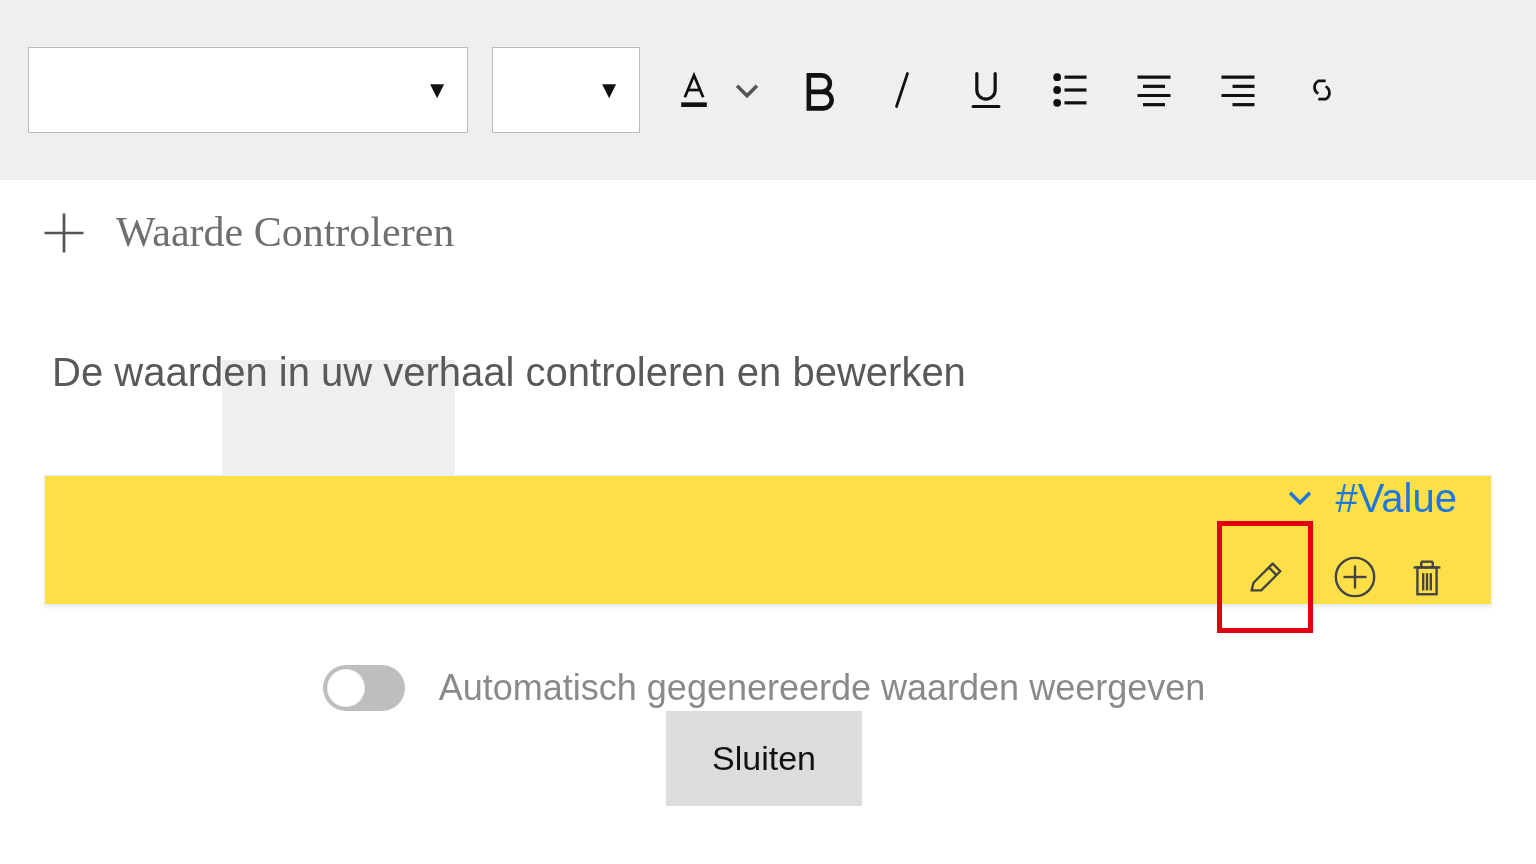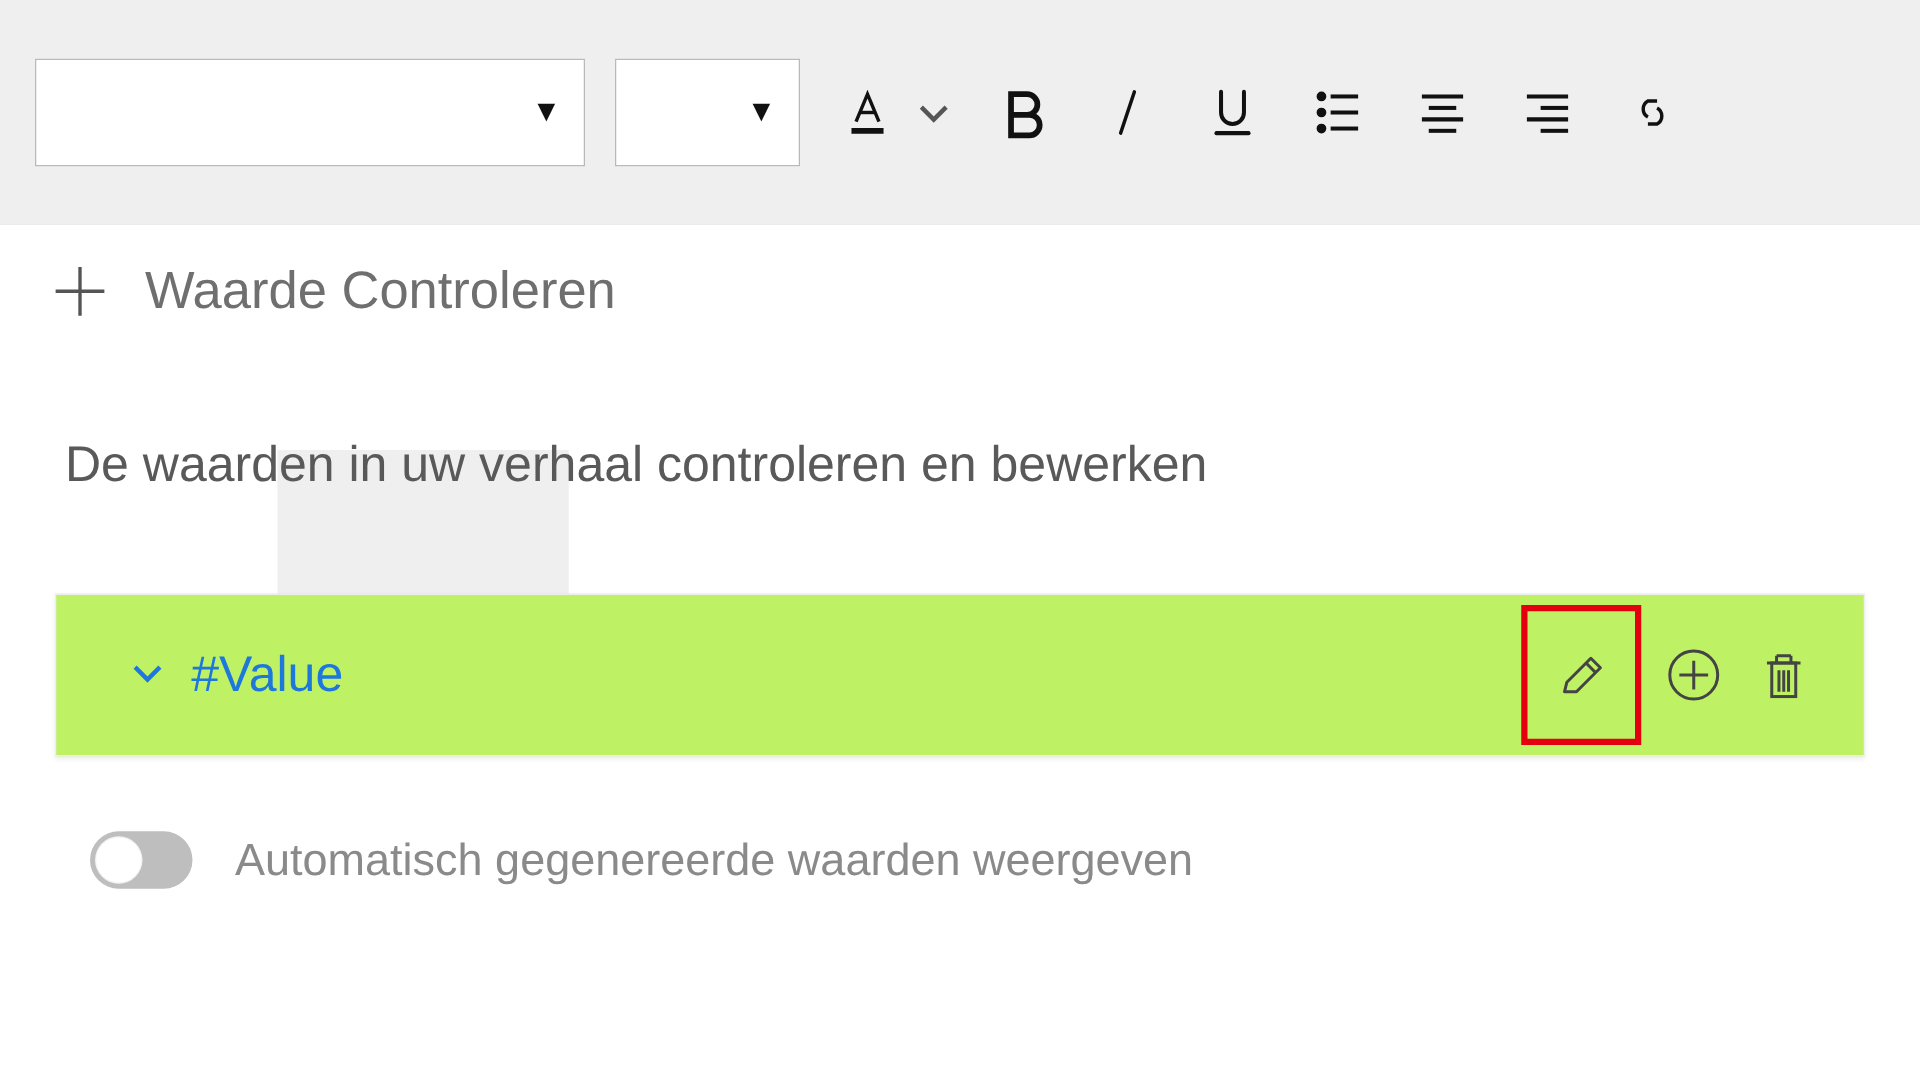--- a/index.html
+++ b/index.html
@@ -59,38 +59,39 @@
   }
   .tab-highlight-bg {
     position: absolute;
     left: 222px;
     top: 180px;
     width: 233px;
     height: 118px;
     background: #efefef;
     z-index: -1;
   }
-  .tab-row-wrapper { position: relative; }
+  .tab-row-wrapper { position: relative; font-family: Liberation Serif, serif; }
 
   .subtitle {
     font-size: 40px;
     color: #595959;
     padding: 70px 44px 40px 52px;
   }
 
   .card {
     margin: 40px 44px 0 44px;
-    background: #bef264;
+    background: #fde047;
     border: 1px solid #eee;
     box-shadow: 0 2px 4px rgba(0,0,0,0.08);
     height: 130px;
     display: flex;
-    align-items: center;
+    align-items: flex-end;
     justify-content: space-between;
     padding: 0 34px 0 56px;
+    flex-direction: column;
   }
   .card-left { display: flex; align-items: center; gap: 18px; }
   .card-chevron svg { width: 34px; height: 34px; }
   .card-value {
     font-size: 40px;
     color: #1e78dc;
   }
   .card-actions { display: flex; align-items: center; gap: 12px; }
   .card-actions .icon-btn {
     width: 60px;
@@ -106,21 +107,22 @@
     height: 112px;
     display: flex;
     align-items: center;
     justify-content: center;
   }
 
   .footer {
     display: flex;
     align-items: center;
     justify-content: space-between;
-    padding: 60px 56px 30px 72px;
+    padding: 60px 56px 30px 48px;
+    flex-direction: column;
   }
   .footer-left { display: flex; align-items: center; gap: 34px; }
   .toggle {
     width: 82px;
     height: 46px;
     border-radius: 23px;
     background: #bfbebe;
     position: relative;
   }
   .toggle-knob {
@@ -285,13 +287,14 @@
   </div>
 </div>
 
 <div class="footer">
   <div class="footer-left">
     <div class="toggle">
       <div class="toggle-knob"></div>
     </div>
     <span class="toggle-label">Automatisch gegenereerde waarden weergeven</span>
   </div>
+  <button class="close-btn">Sluiten</button>
 </div>
 
 </body></html>

